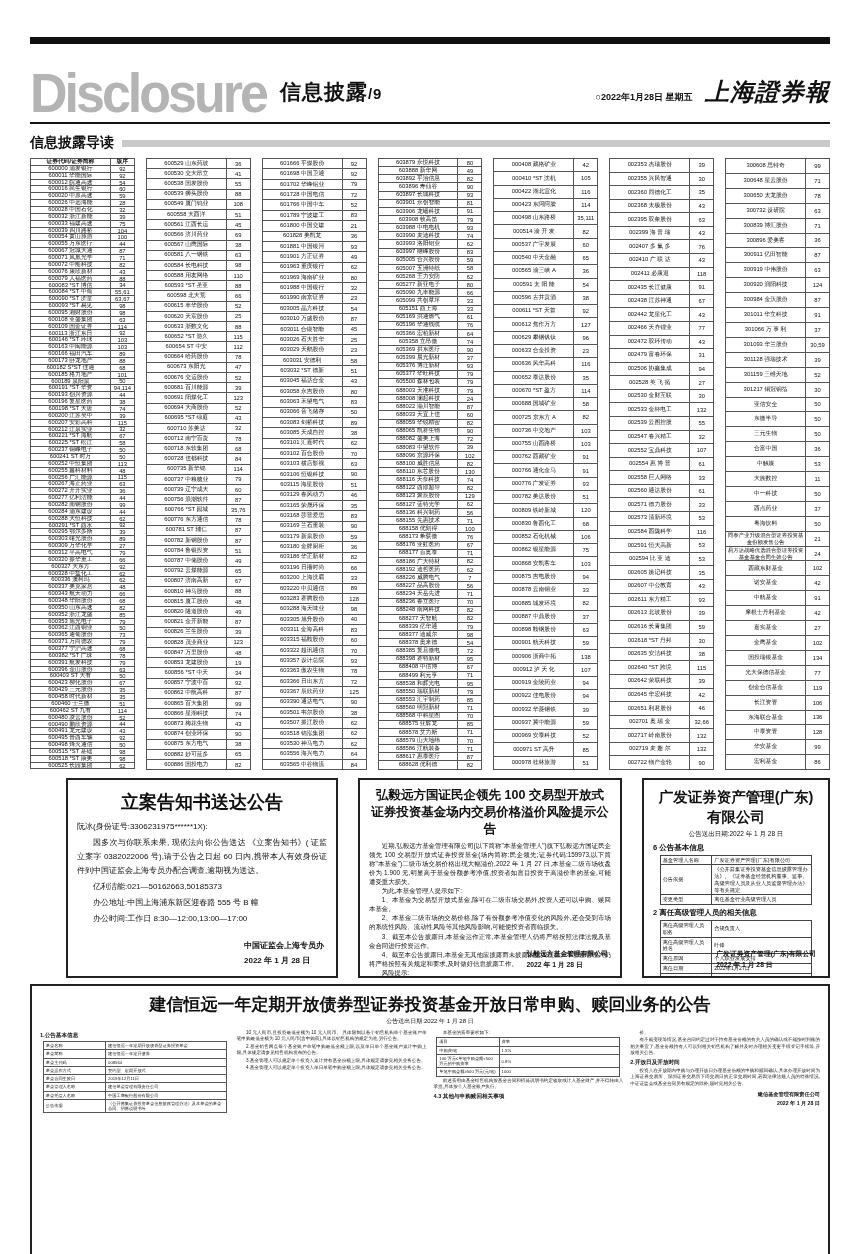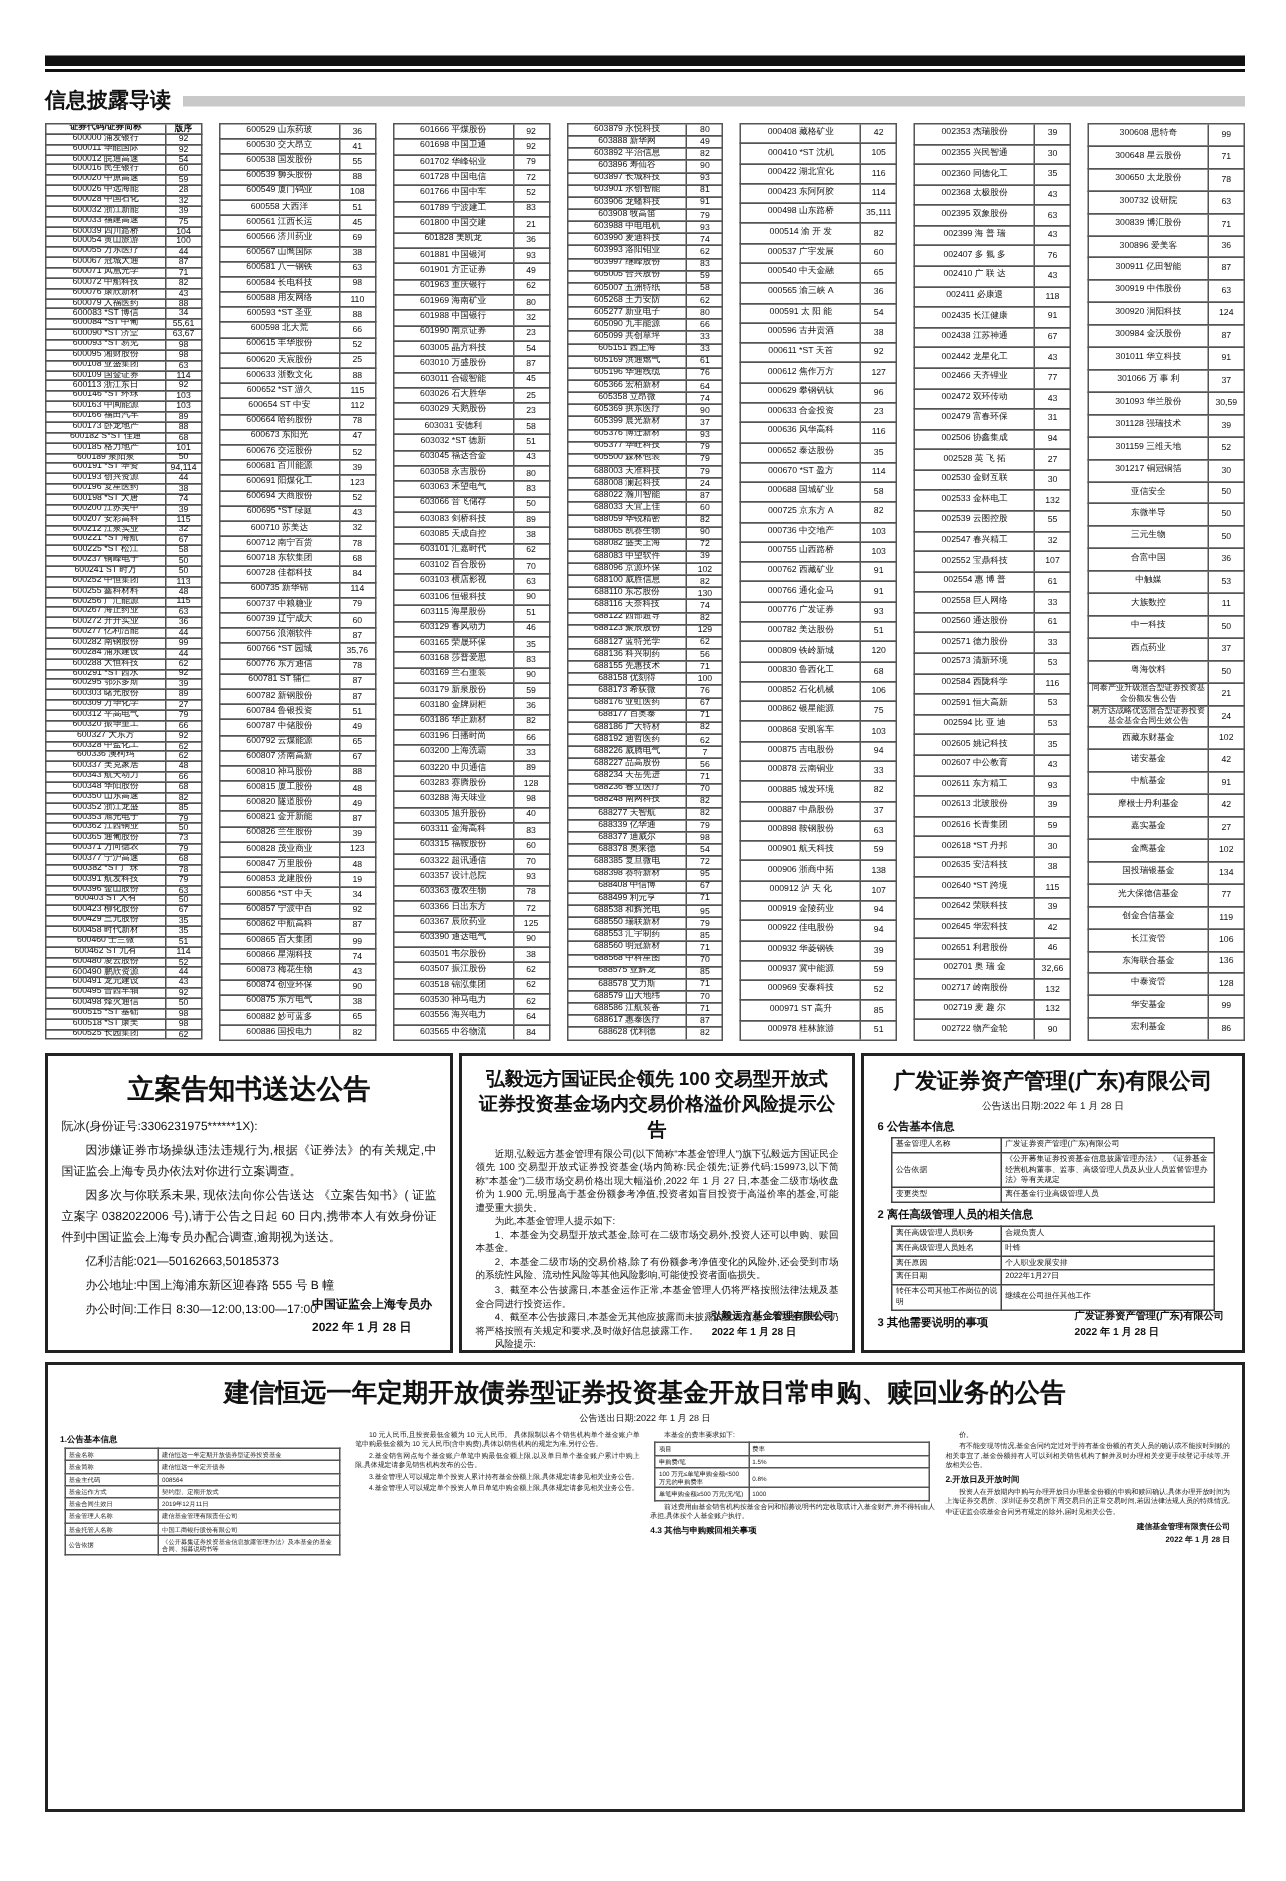--- a/index.html
+++ b/index.html
@@ -22,21 +22,21 @@
   .idx-bar{flex:1;height:7px;background:#c9c9c9;margin-left:8px;}
   .idx-table{display:flex;gap:11px;height:612px;}
   .idx-col{flex:1;display:flex;flex-direction:column;}
   .idx-row{flex:1;display:flex;border:1px solid #555;margin-top:-1px;min-height:0;align-items:stretch;}
   .idx-row:first-child{margin-top:0;}
   .idx-name{flex:1;font-size:5.8px;line-height:1;display:flex;align-items:center;justify-content:center;text-align:center;overflow:hidden;white-space:nowrap;padding:0 1px;}
   .idx-page{width:23px;border-left:1px solid #555;font-size:5.8px;display:flex;align-items:center;justify-content:center;text-align:center;}
   .idx-hrow .idx-name,.idx-hrow .idx-page{font-weight:bold;}
   .idx-name.wrapname{white-space:normal;line-height:1.15;font-size:5.4px;}
   
-  .notices{display:flex;gap:4px;margin-top:8px;height:200px;}
+  .notices{display:flex;gap:20px;margin-top:8px;height:200px;margin-left:36px;}
   .nbox{border:2px solid #222;background:#fff;padding:6px 9px;box-sizing:border-box;overflow:hidden;position:relative;}
   .nbox1{width:272px;}
   .nbox2{width:264px;}
   .nbox3{flex:1;}
   .ntitle{text-align:center;font-weight:bold;}
   .nbox1 .ntitle{font-size:18px;margin:4px 0 6px 0;}
   .nbox2 .ntitle{font-size:12.5px;line-height:1.35;margin:1px 0 3px 0;}
   .nbox3 .ntitle{font-size:14.5px;line-height:1.4;margin:1px 0 2px 0;}
   .nsub{text-align:center;font-size:6.5px;margin-bottom:4px;}
   .nbody p{margin:0 0 2px 0;font-size:7.4px;line-height:1.5;text-align:justify;text-indent:2em;}
@@ -62,20 +62,28 @@
   .btable td.lbl{width:34%;}
   .bsig{text-align:right;font-size:5.2px;font-weight:bold;line-height:1.8;margin-top:3px;}
 </style>
 </head>
 <body>
 
 <div class="page">
   <div class="inner">
     <div class="topbar"></div>
 
+    <div class="mast">
+      <div class="mast-en">Disclosure</div>
+      <div class="mast-cn"><span>信息披露</span><span class="mast-pg">/9</span></div>
+      <div class="mast-right">
+        <span class="mast-date">○2022年1月28日 星期五</span>
+        <span class="mast-paper">上海證券報</span>
+      </div>
+    </div>
     <div class="hr"></div>
 
     <div class="idx-head">
       <span class="idx-title">信息披露导读</span>
       <span class="idx-bar"></span>
     </div>
 
     <div class="idx-table">
         <div class="idx-col">
           <div class="idx-row idx-hrow">
@@ -1751,21 +1759,20 @@
             <span class="idx-page">86</span>
           </div>
         </div>
       </div>
 
     <div class="notices">
       <div class="nbox nbox1">
         <div class="ntitle">立案告知书送达公告</div>
         <div class="nbody">
             <p style="text-indent: 0px;">阮冰(身份证号:3306231975******1X):</p>
-            <p>因涉嫌证券市场操纵违法违规行为,根据《证券法》的有关规定,中国证监会上海专员办依法对你进行立案调查。</p>
             <p>因多次与你联系未果, 现依法向你公告送达 《立案告知书》( 证监立案字 0382022006 号),请于公告之日起 60 日内,携带本人有效身份证件到中国证监会上海专员办配合调查,逾期视为送达。</p>
             <p>亿利洁能:021—50162663,50185373</p>
             <p>办公地址:中国上海浦东新区迎春路 555 号 B 幢</p>
             <p>办公时间:工作日 8:30—12:00,13:00—17:00</p>
           </div>
         <div class="nsig">
           <div>中国证监会上海专员办</div>
           <div>2022 年 1 月 28 日</div>
         </div>
       </div>

